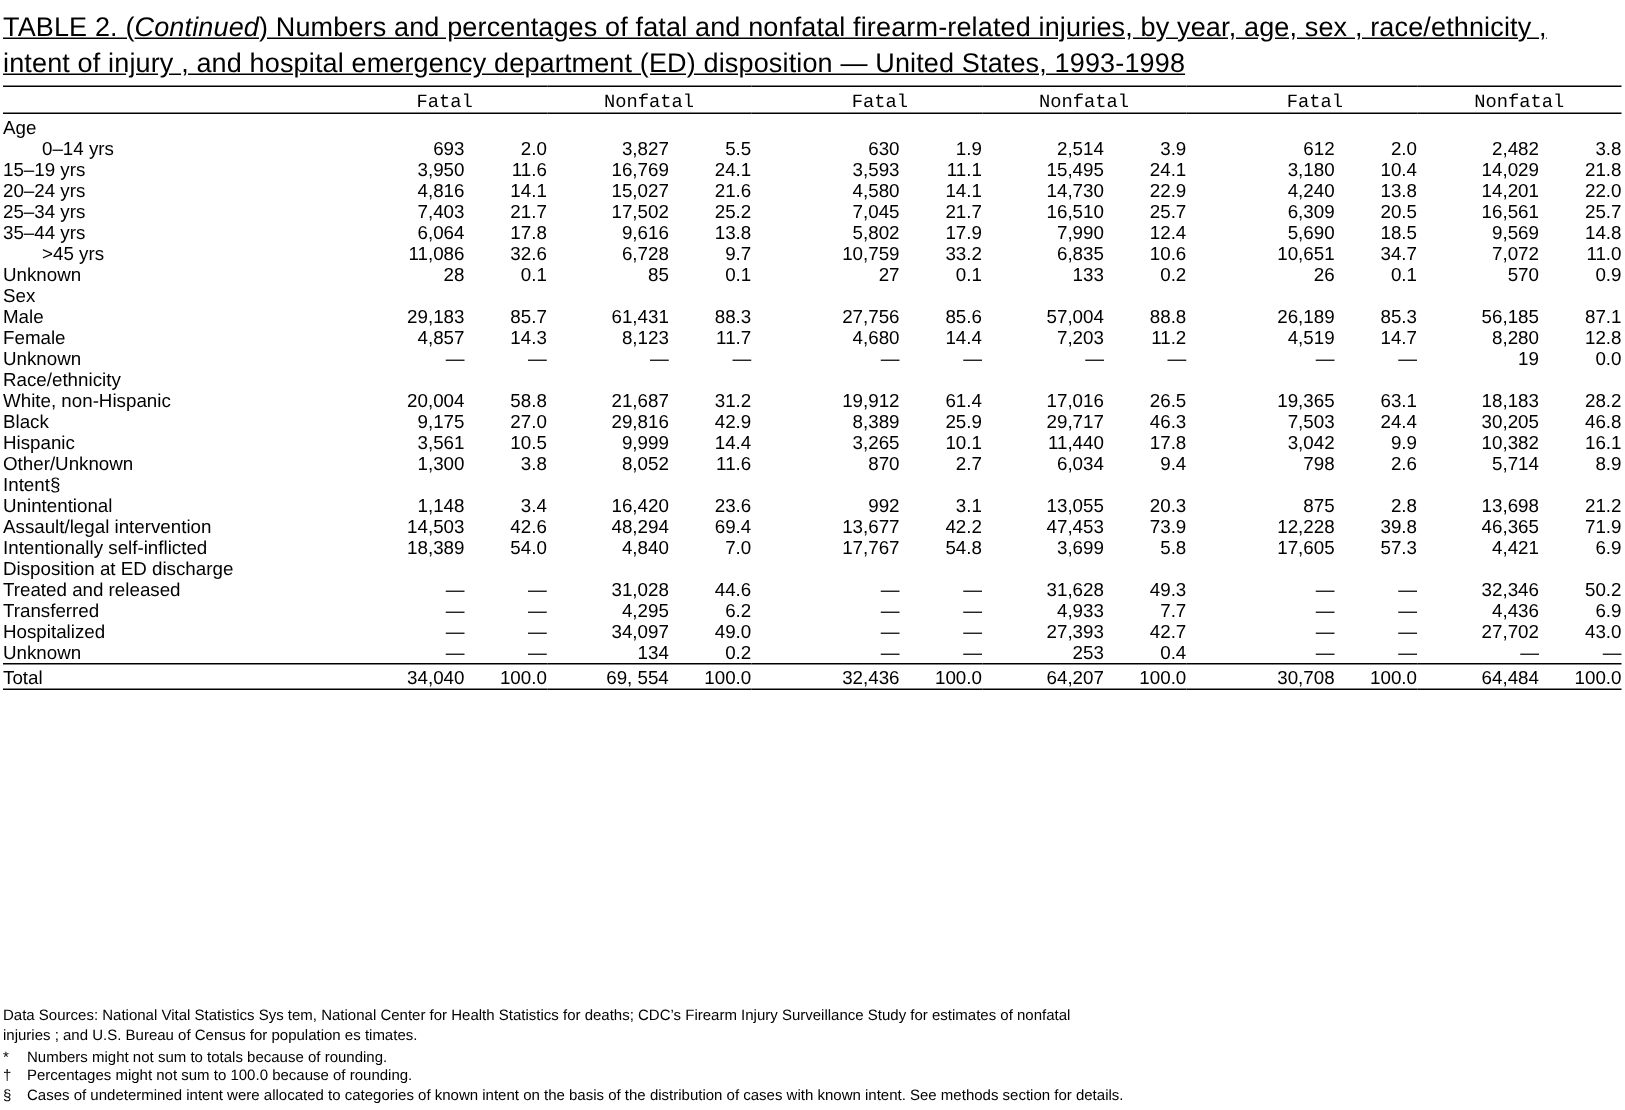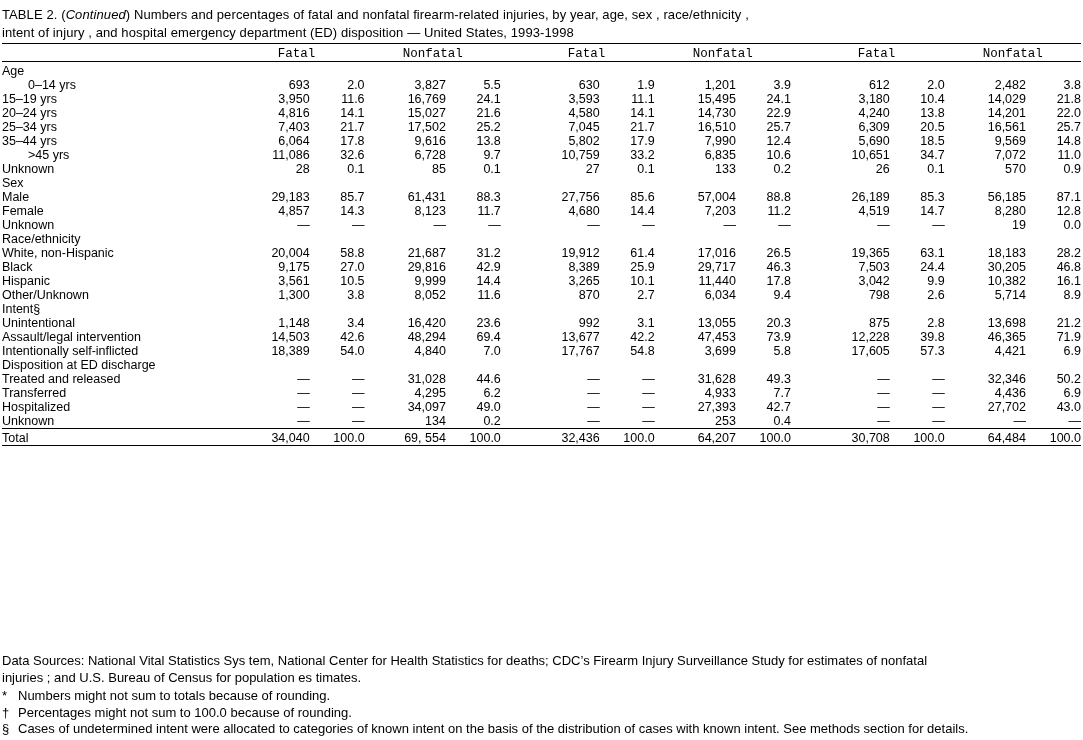--- a/index.html
+++ b/index.html
@@ -16,24 +16,25 @@
     overflow: hidden;
   }
   .page {
     position: relative;
     width: 1083px;
     height: 740px;
     padding: 0;
     box-sizing: border-box;
   }
   .title {
-    font-size: 13px;
+    font-size: 18px;
     line-height: 1.35;
     padding: 6px 4px 2px 2px;
     letter-spacing: 0.1px;
+    text-decoration: underline;
   }
   .title .ital { font-style: italic; }
 
   table.main {
     border-collapse: collapse;
     width: 1079px;
     margin-left: 2px;
     font-size: 12.5px;
   }
   table.main td, table.main th {
@@ -100,21 +101,21 @@
   col.c-label { width: 206px; }
   col.c-n { width: 74px; }
   col.c-p { width: 50px; }
   col.c-gap { width: 16px; }
 
   .footnotes {
     position: absolute;
     left: 2px;
     right: 2px;
     bottom: 2px;
-    font-size: 13px;
+    font-size: 10px;
     line-height: 1.28;
   }
   .footnotes .src { margin-bottom: 2px; }
   .fn-row { display: flex; align-items: flex-start; }
   .fn-mark { width: 16px; flex: 0 0 16px; }
   .fn-text { flex: 1 1 auto; }
 </style>
 </head>
 <body>
 
@@ -174,21 +175,21 @@
         </tr>
         <tr>
           <td class="lbl indent2">0–14 yrs</td>
           <td class="num">693</td>
           <td class="pct">2.0</td>
           <td class="num">3,827</td>
           <td class="pct">5.5</td>
           <td></td>
           <td class="num">630</td>
           <td class="pct">1.9</td>
-          <td class="num">1,201</td>
+          <td class="num">2,514</td>
           <td class="pct">3.9</td>
           <td></td>
           <td class="num">612</td>
           <td class="pct">2.0</td>
           <td class="num">2,482</td>
           <td class="pct">3.8</td>
         </tr>
         <tr>
           <td class="lbl">15–19 yrs</td>
           <td class="num">3,950</td>

